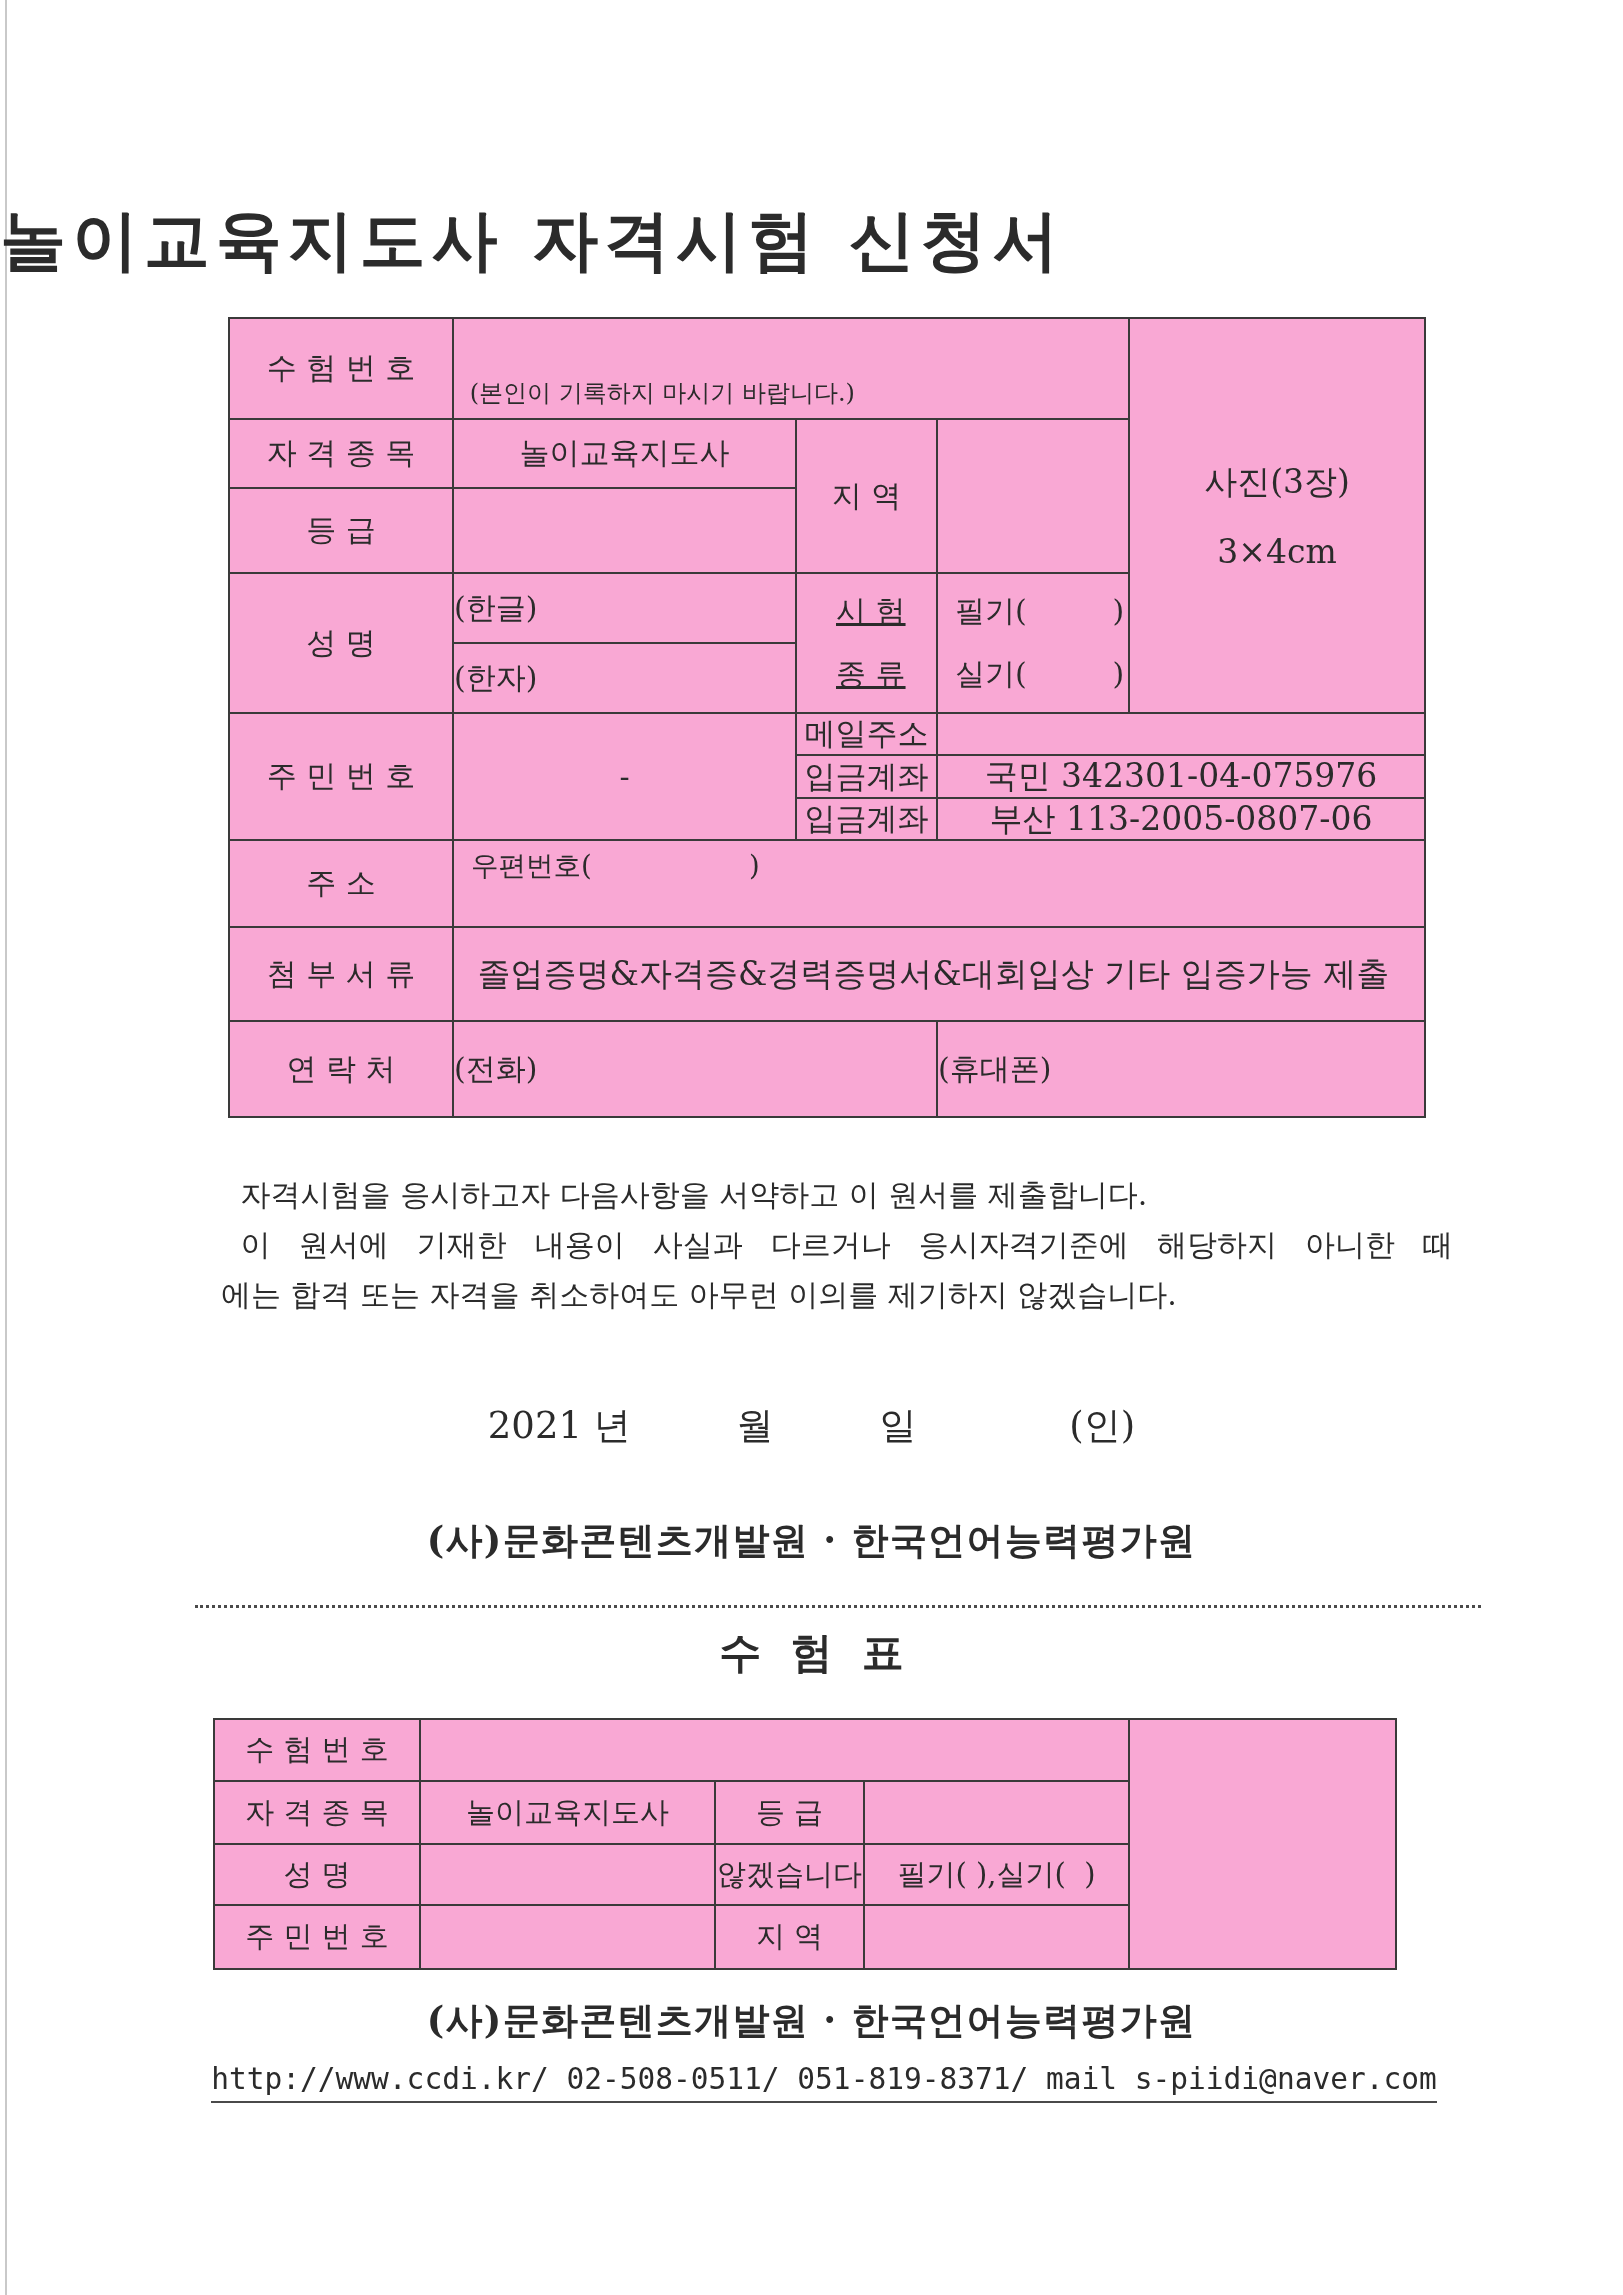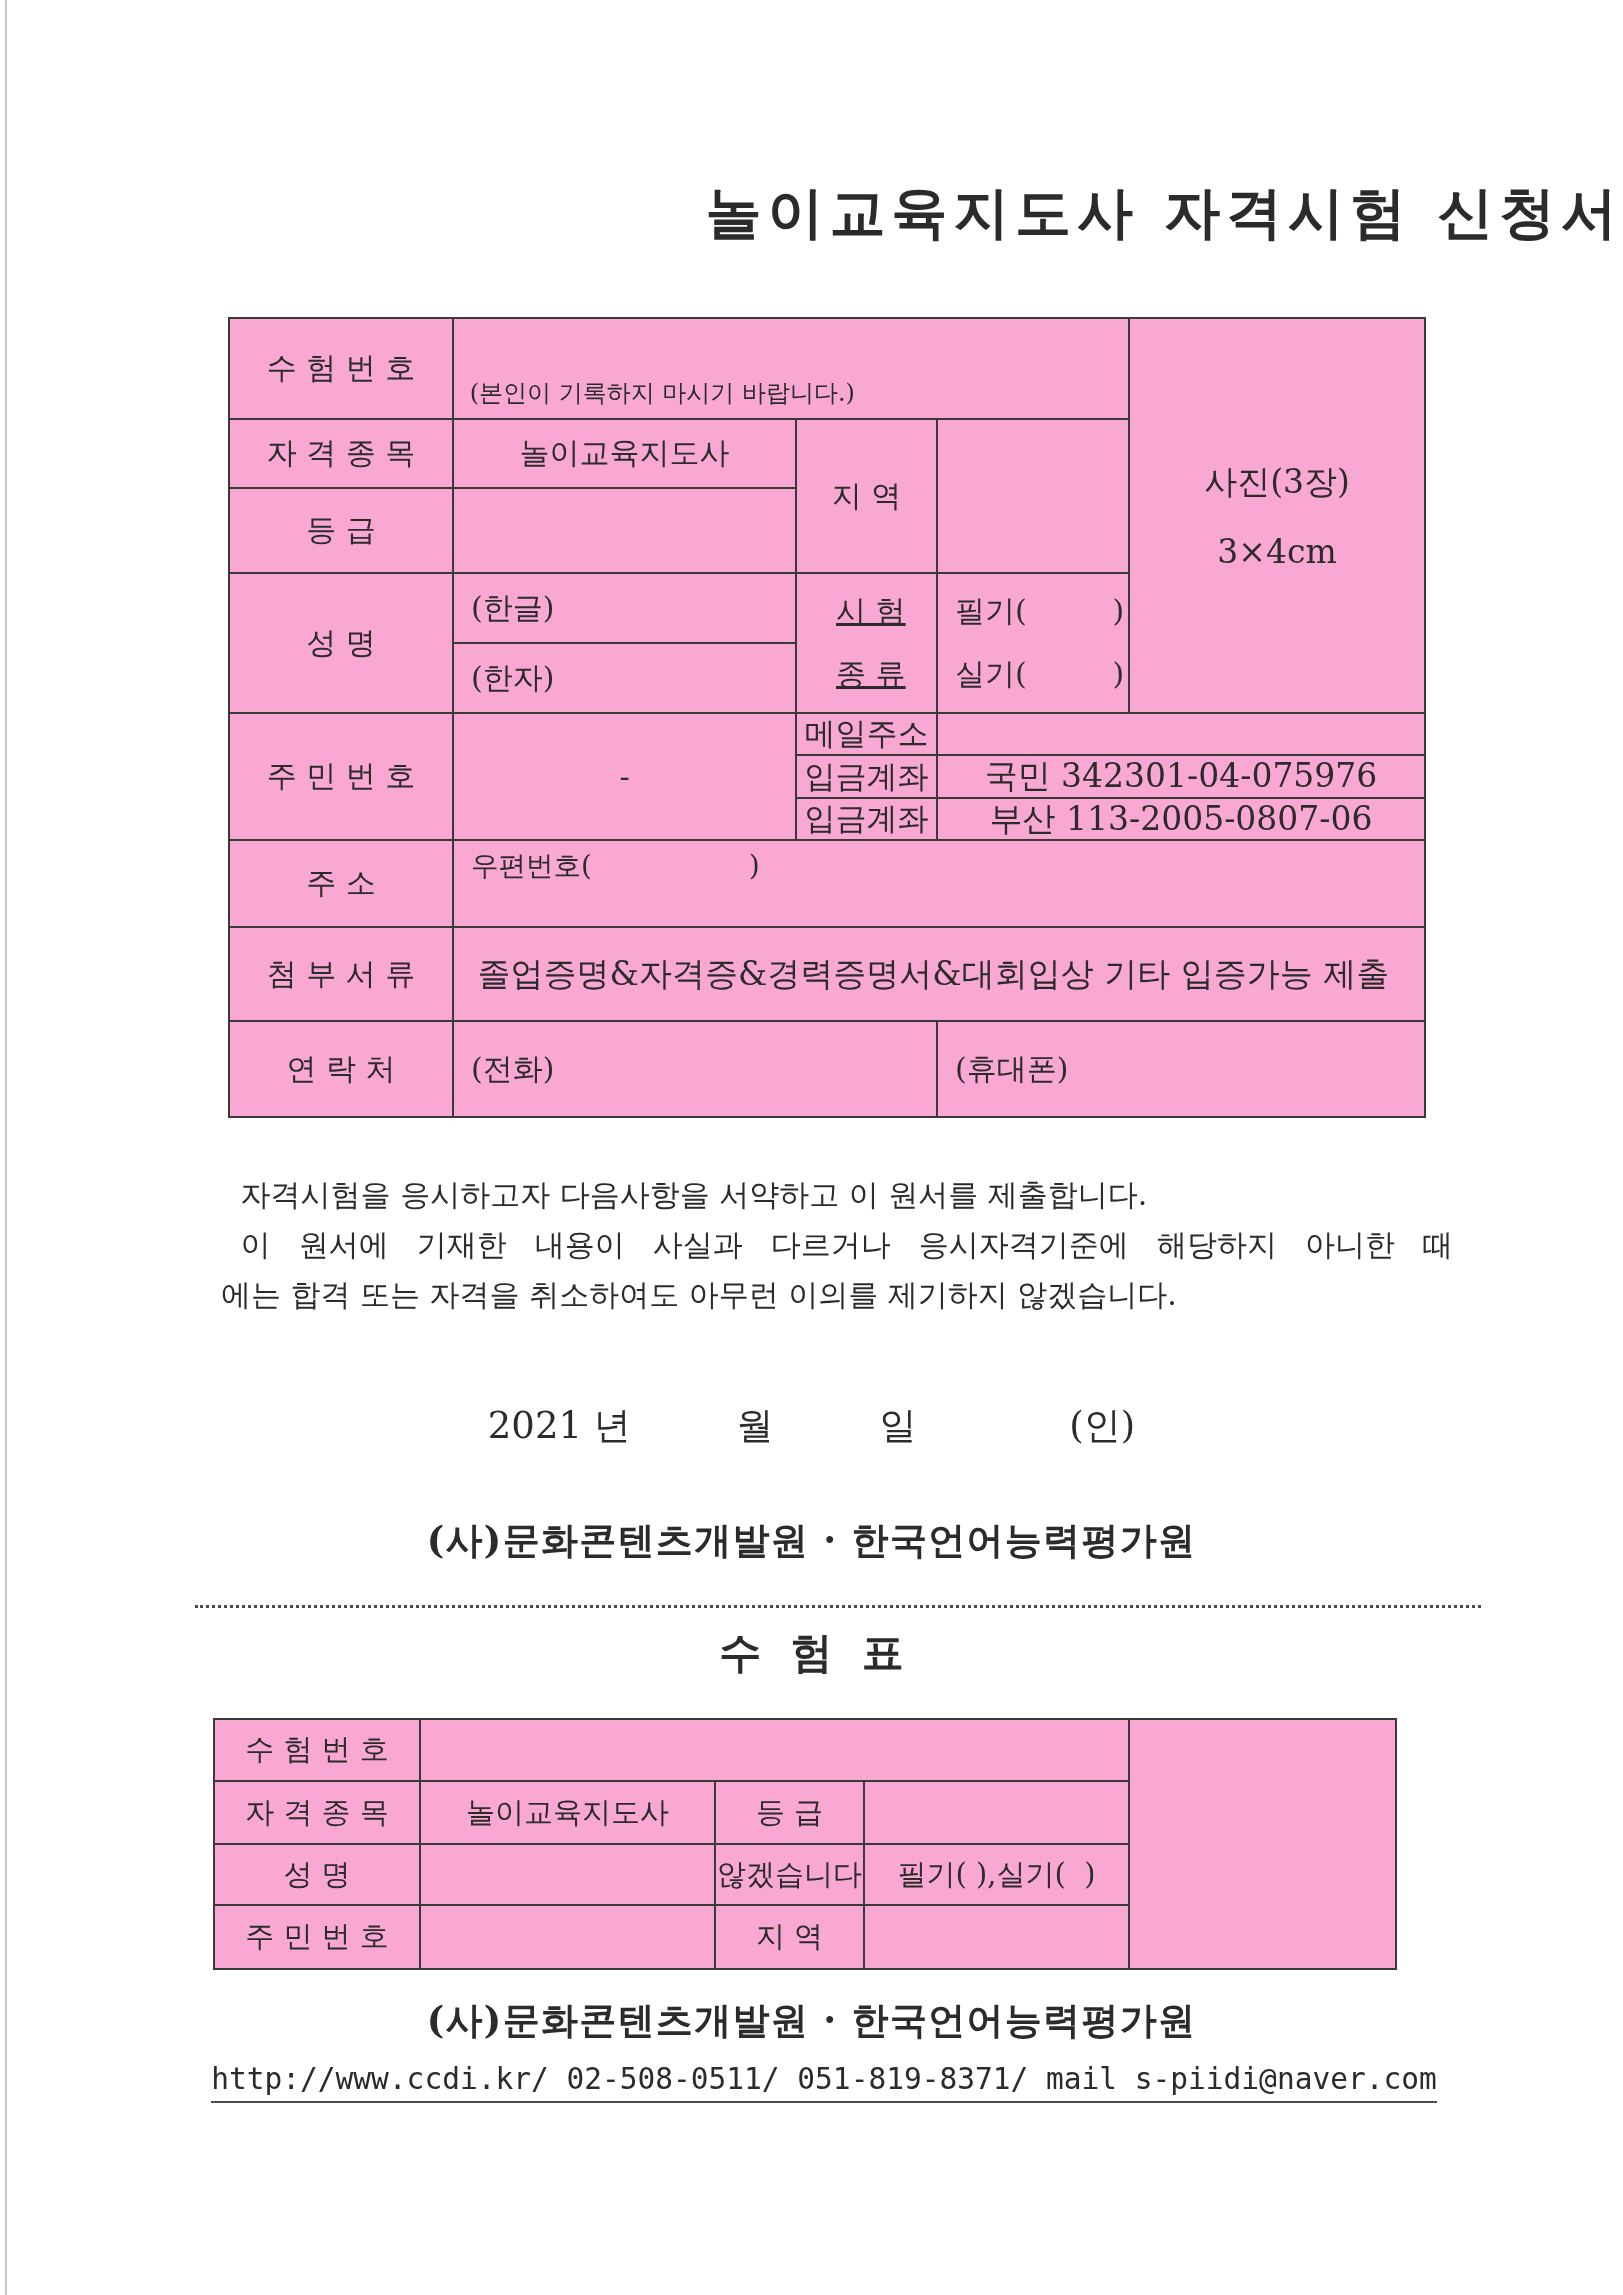--- a/index.html
+++ b/index.html
@@ -16,24 +16,24 @@
     color: #2b2b2b;
   }
   .scan-edge {
     position: absolute;
     left: 5.2px; top: 0;
     width: 2px; height: 2295px;
     background: #c9c9c9;
   }
   .doc-title {
     position: absolute;
-    top: 176px; left: 0;
+    top: 196px; left: 0;
     width: 100%;
-    text-align: right;
-    font-size: 56px;
+    text-align: left;
+    font-size: 66px;
     font-weight: bold;
     letter-spacing: 5.9px;
     white-space: pre;
   }
   
   .gtable {
     position: absolute;
     display: grid;
     border-top: 2.6px solid #3a3a3a;
     border-left: 2.6px solid #3a3a3a;
@@ -54,21 +54,21 @@
     flex-direction: column;
     justify-content: center;
     padding: 0 39px;
     text-decoration: underline;
   }
   .vcenter-spread > div {
     text-align: justify;
     text-align-last: justify;
   }
   .cell.center { justify-content: center; }
-  .cell.left   { justify-content: flex-start; padding-left: 17px; }
+  .cell.left   { justify-content: flex-start; }
   .cell.pre    { white-space: pre; }
   .note-cell {
     align-items: flex-end;
     padding: 0 0 9.2px 15.7px;
     font-size: 24px;
   }
   .photo-cell {
     flex-direction: column;
     justify-content: center;
     gap: 27.5px;

